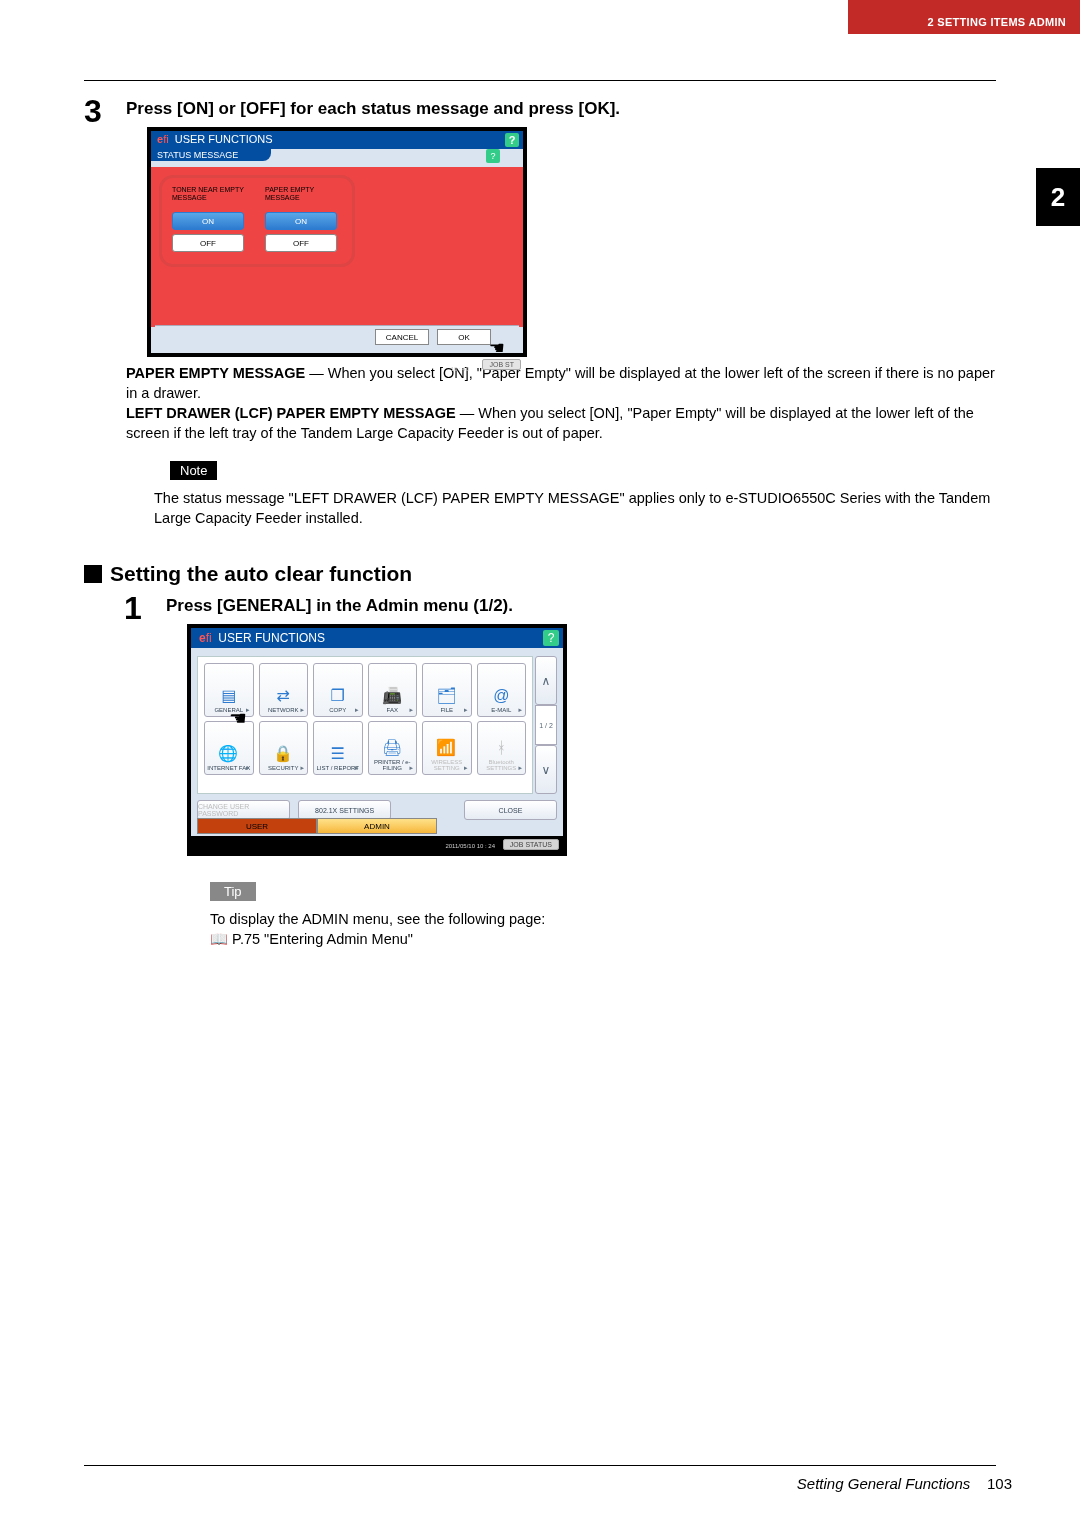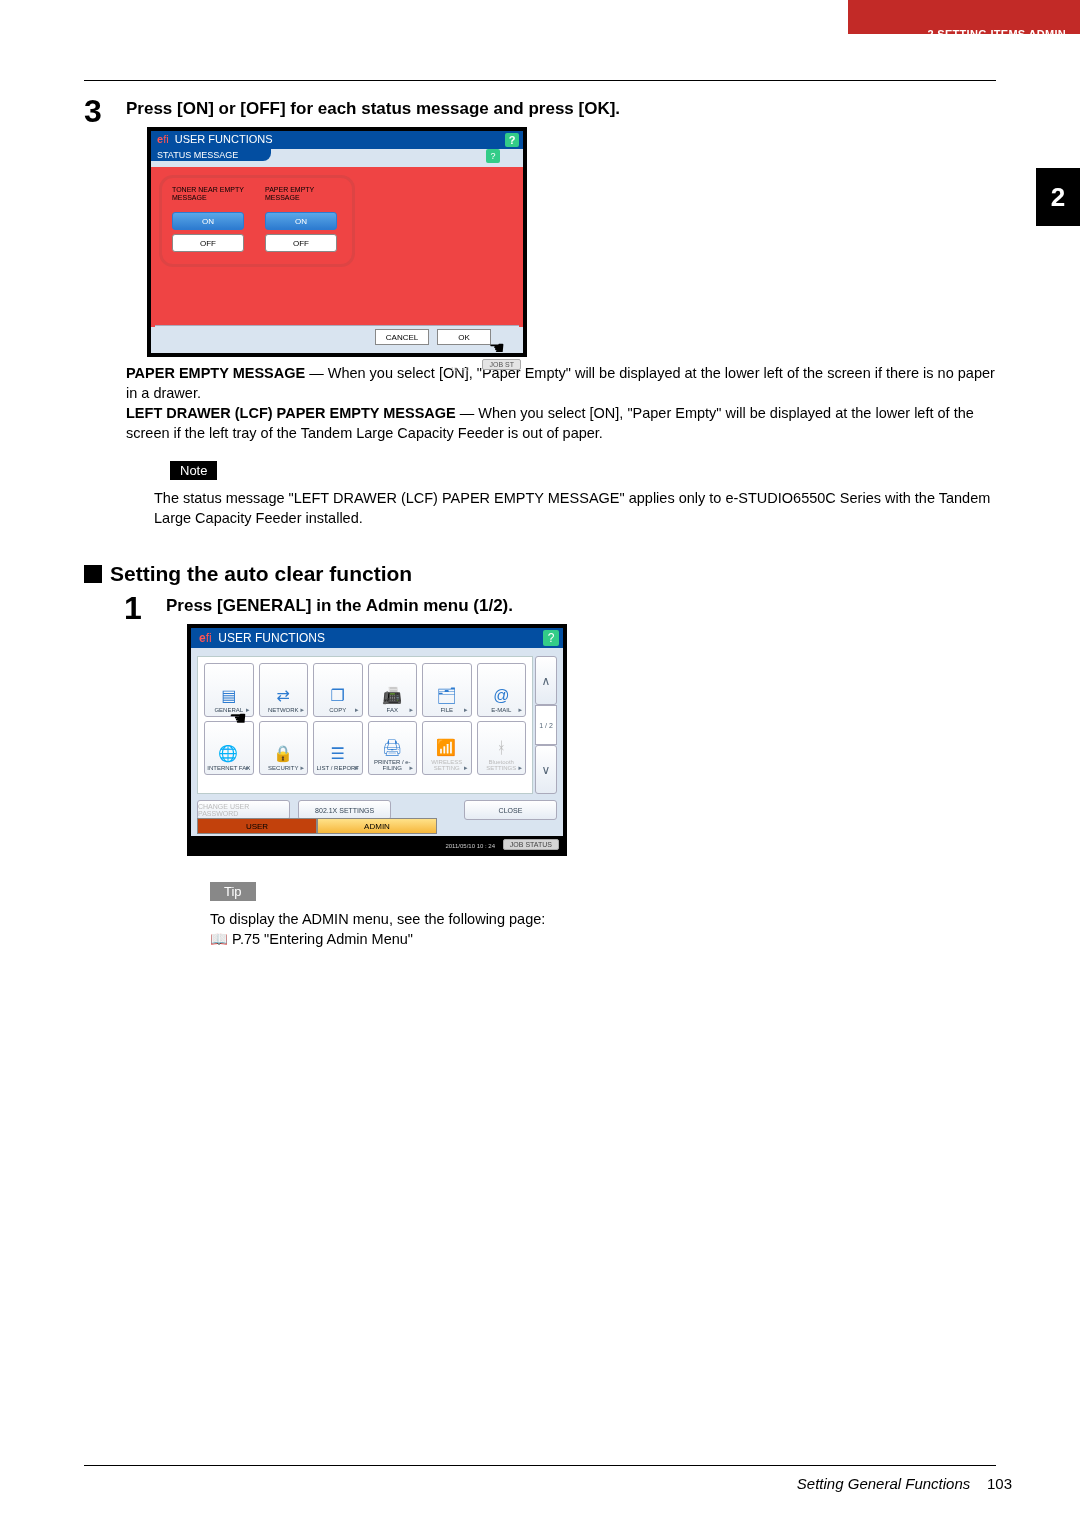--- a/index.html
+++ b/index.html
@@ -13,21 +13,21 @@
   }
   .header-bar {
     position: absolute;
     top: 0; right: 0;
     width: 232px; height: 34px;
     background: #c22a27;
     color: #fff;
     font-size: 11px;
     font-weight: bold;
     text-align: right;
-    padding: 28px 14px 0 0;
+    padding: 16px 14px 0 0;
     letter-spacing: 0.3px;
   }
   .side-tab {
     position: absolute;
     right: 0; top: 168px;
     width: 44px; height: 58px;
     background: #000;
     color: #fff;
     font-size: 26px;
     font-weight: bold;

